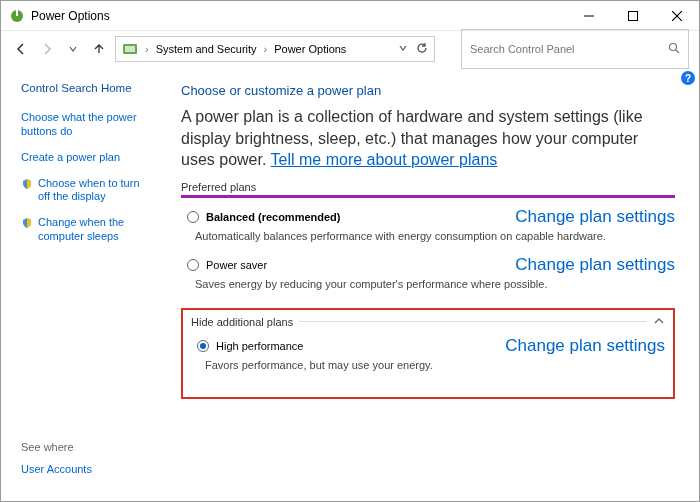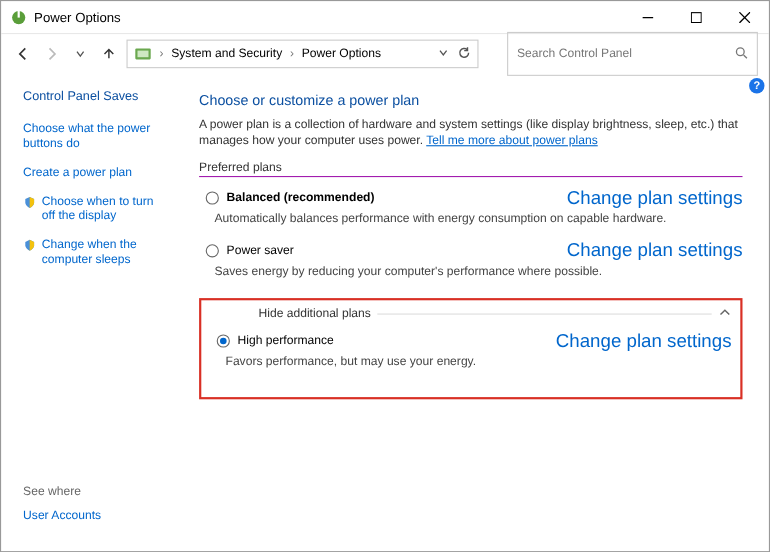--- a/index.html
+++ b/index.html
@@ -84,43 +84,43 @@
     position:relative;
   }
   .help-badge {
     position:absolute; right:4px; top:4px;
     width:14px; height:14px; border-radius:50%;
     background:#1a73e8; color:#fff; font-size:10px;
     display:flex; align-items:center; justify-content:center;
     font-weight:bold;
   }
   h1.main-title { font-size:13px; color:#0b4fa0; font-weight:400; margin:4px 0 8px 0; }
-  .desc { font-size:11px; line-height:1.35; color:#333; }
+  .desc { font-size:16px; line-height:1.35; color:#333; }
   .desc a { color:#0066cc; text-decoration:underline; }
-  .section-label { font-size:11px; color:#333; margin:10px 0 4px 0; border-bottom:1px solid #a21caf; padding-bottom:2px; }
+  .section-label { font-size:11px; color:#333; margin:10px 0 4px 0; border-bottom:3px solid #a21caf; padding-bottom:2px; }
   .plans { margin-left:6px; }
   .plan-row { padding:5px 0 2px 0; }
   .plan-head { display:flex; align-items:center;text-align:center; }
   .radio { width:12px; height:12px; border:1px solid #666; border-radius:50%; margin-right:7px; display:inline-flex; align-items:center; justify-content:center; flex:0 0 12px;}
   .radio.selected::after { content:""; width:6px; height:6px; border-radius:50%; background:#0066cc; display:block; }
   .plan-name { font-size:11px; }
   .plan-name.bold { font-weight:600; }
   .change-link { margin-left:auto; color:#0066cc; font-size:17px; cursor:pointer; }
   .plan-desc { font-size:11px; color:#444; margin:3px 0 6px 8px; }
   .highlight-box {
     border: 2px solid #d93025;
     margin-top:10px;
     padding: 6px 8px 18px 8px;
   }
   .hide-row {
     display:flex; align-items:center;
     font-size:11px; color:#333;
     padding-bottom:3px;
   }
-  .hide-label { white-space:nowrap;margin-left:44px; }
+  .hide-label { white-space:nowrap; }
   .hide-line { flex:1; border-bottom:1px solid #ddd; margin:0 6px; height:1px; }
   .collapse-caret { color:#666; font-size:10px; }
   .cp-icon { width:16px; height:16px; display:inline-block; }
 </style>
 </head>
 <body>
 
 <div class="titlebar">
   <span class="icon">
     <svg viewBox="0 0 16 16" width="16" height="16">
@@ -199,21 +199,21 @@
           <circle cx="5" cy="5" r="3.5" fill="none" stroke="#777" stroke-width="1.2"></circle>
           <line x1="8" y1="8" x2="11" y2="11" stroke="#777" stroke-width="1.2"></line>
         </svg></span>
   </div>
 </div>
 
 <div class="body-area">
   <div class="help-badge">?</div>
 
   <div class="sidebar">
-    <a class="home">Control Panel Saves</a>
+    <a class="home">Control Search Home</a>
     <div class="sidebar-item">
         <a>Choose what the power buttons do</a>
       </div>
     <div class="sidebar-item">
         <a>Create a power plan</a>
       </div>
     <div class="sidebar-item">
       <span class="shield-dot"><svg viewBox="0 0 12 12">
             <path d="M6 1 L10 3 V6 C10 9 6 11 6 11 C6 11 2 9 2 6 V3 Z" fill="#4a90d9"></path>
             <path d="M6 1 L10 3 V6 C10 9 6 11 6 11 Z" fill="#f4c20d"></path>

